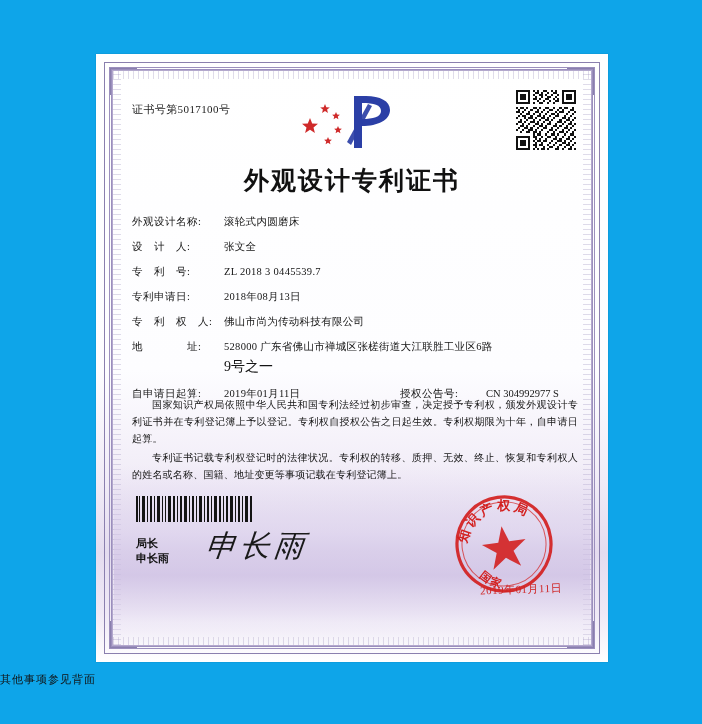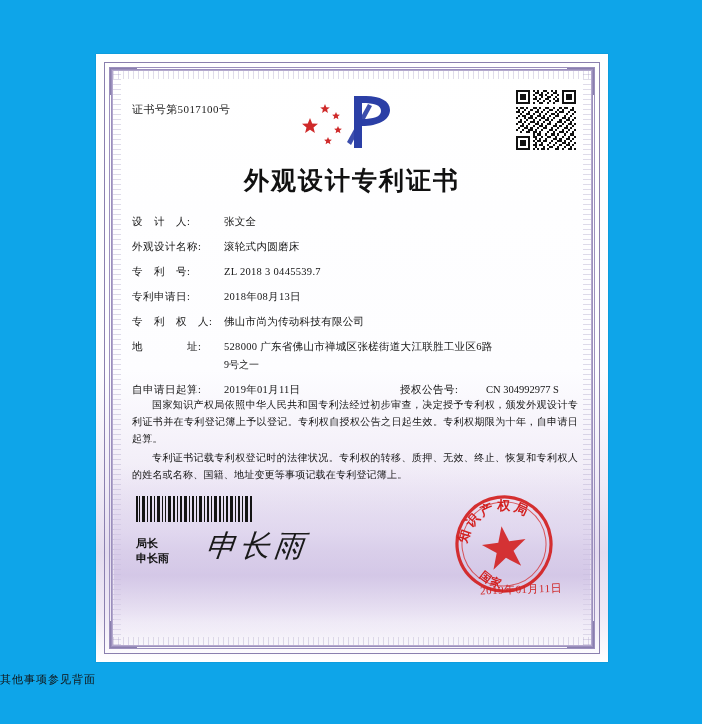--- a/index.html
+++ b/index.html
@@ -137,21 +137,21 @@
   }
   .row .lbl2 {
     width: 86px;
     flex: 0 0 86px;
     white-space: nowrap;
     letter-spacing: 0.5px;
   }
   .row .val2 { flex: 1 1 auto; }
   .addr-2nd {
     margin-left: 92px;
-    font-size: 10px;
+    font-size: 14px;
     margin-top: -6px;
     margin-bottom: 10px;
     color: #141414;
     font-family: Liberation Serif, serif;
   }
 
   
   .body-text {
     position: absolute;
     left: 36px; right: 30px; top: 342px;
@@ -498,27 +498,27 @@
             <rect x="28" y="28" width="1" height="1"></rect>
         </g>
       </svg>
     </div>
 
     <div class="title">外观设计专利证书</div>
 
     <div class="fields">
 
       <div class="row">
+        <div class="lbl">外观设计名称:</div>
+        <div class="val">滚轮式内圆磨床</div>
+      </div>
+
+      <div class="row">
         <div class="lbl">设　计　人:</div>
         <div class="val">张文全</div>
-      </div>
-
-      <div class="row">
-        <div class="lbl">外观设计名称:</div>
-        <div class="val">滚轮式内圆磨床</div>
       </div>
 
       <div class="row">
         <div class="lbl">专　利　号:</div>
         <div class="val">ZL 2018 3 0445539.7</div>
       </div>
 
       <div class="row">
         <div class="lbl">专利申请日:</div>
         <div class="val">2018年08月13日</div>

